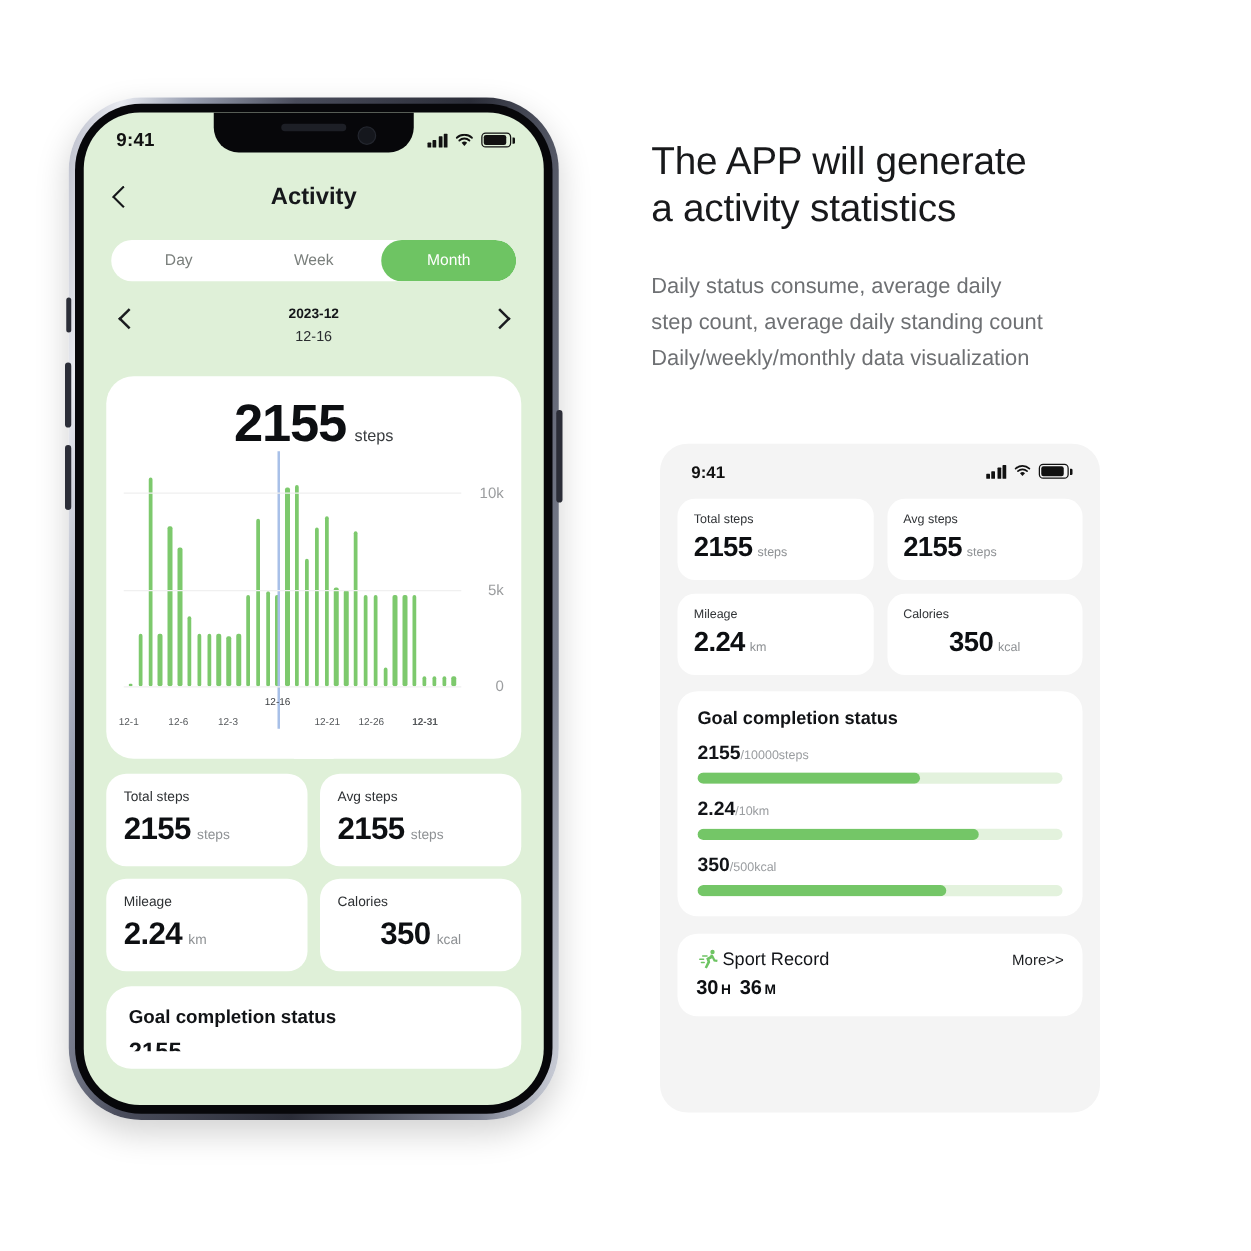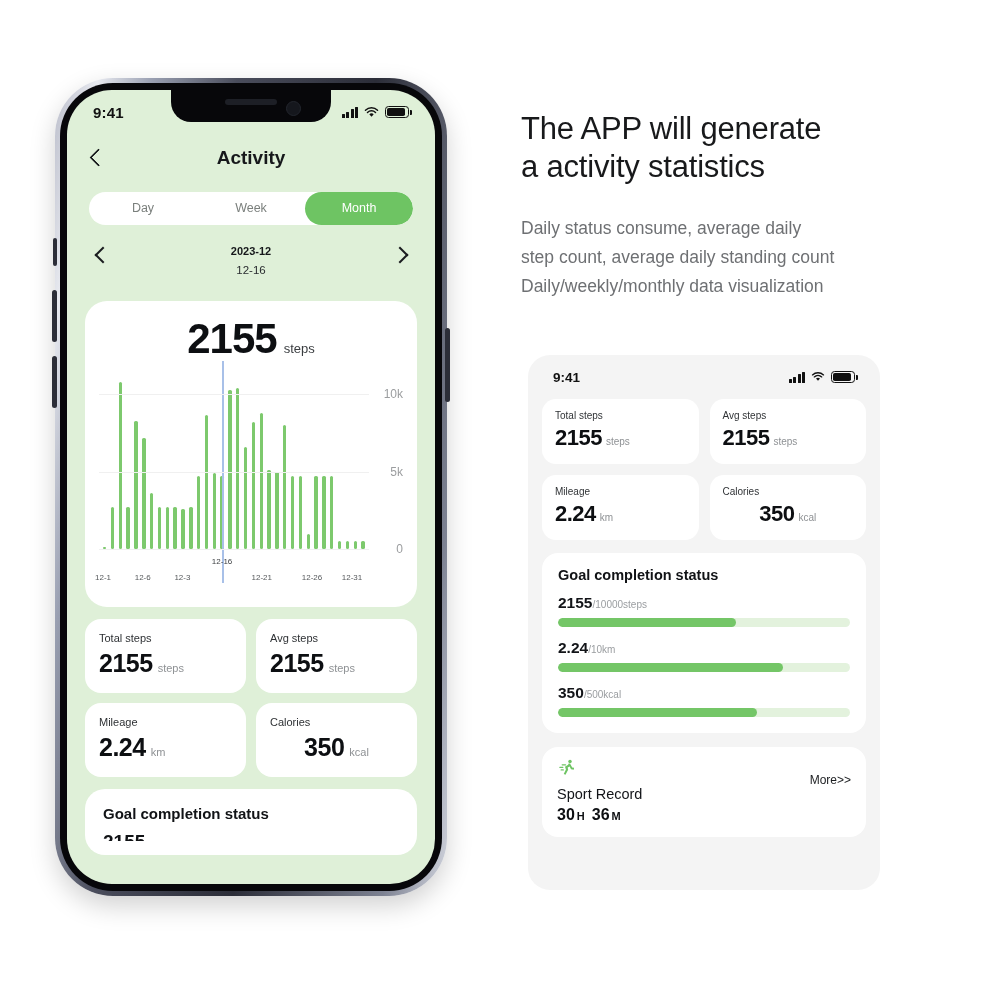--- a/index.html
+++ b/index.html
@@ -178,21 +178,21 @@
   .goal-cur{font-size:15.5px;font-weight:bold;color:#121418;}
   .goal-tot{font-size:10px;color:#9a9da0;}
   .track{height:9px;background:#e3f2dd;border-radius:5px;overflow:hidden;}
   .fill{height:100%;background:#74c667;border-radius:5px;}
 
   .sport-card{
     margin-top:14px;background:#ffffff;border-radius:16px;
     padding:11px 15px 13px 15px;box-sizing:border-box;
   }
   .sport-top{display:flex;align-items:center;justify-content:space-between;}
-  .sport-left{display:flex;align-items:flex-start;gap:8px;flex-direction:column;}
+  .sport-left{display:flex;align-items:center;gap:1px;}
   .sport-name{font-size:14.5px;font-weight:normal;color:#121418;}
   .sport-more{font-size:12px;color:#1b1d20;cursor:pointer;}
   .sport-dur{display:flex;align-items:baseline;gap:2px;margin-top:4px;}
   .sd-n{font-size:16px;font-weight:bold;color:#0d0f12;}
   .sd-u{font-size:11px;font-weight:bold;color:#0d0f12;margin-right:5px;}
 </style>
 </head>
 <body>
 
 <div class="stage">
@@ -301,22 +301,22 @@
             <div class="ylab" style="top: 54.5455%;">5k</div>
             <div class="gridline" style="top: 9.09091%;"></div>
             <div class="ylab" style="top: 9.09091%;">10k</div>
           </div>
         <div class="xaxis" id="xaxis">
             <div class="xlab" style="left: 4px;">12-1</div>
             <div class="xlab" style="left: 43.697px;">12-6</div>
             <div class="xlab" style="left: 83.3939px;">12-3</div>
             <div class="xlab hi" style="left: 123.091px;">12-16</div>
             <div class="xlab" style="left: 162.788px;">12-21</div>
-            <div class="xlab" style="left: 213px; text-align: center;">12-26</div>
-            <div class="xlab" style="left: 253px;">12-31</div>
+            <div class="xlab" style="left: 198px; text-align: center;">12-26</div>
+            <div class="xlab" style="left: 241px; font-weight: bold;">12-31</div>
           </div>
         <div class="chart-handle"></div>
       </div>
 
       <div class="stat-grid">
         <div class="stat-card">
           <div class="stat-label">Total steps</div>
           <div class="stat-row">
             <span class="stat-val">2155</span>
             <span class="stat-unit">steps</span>

